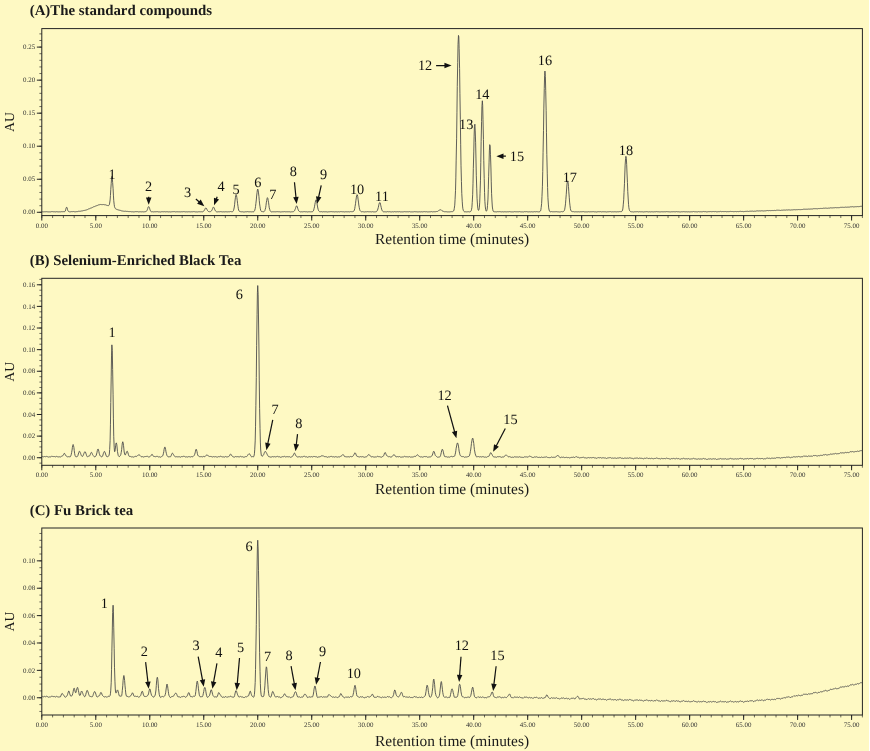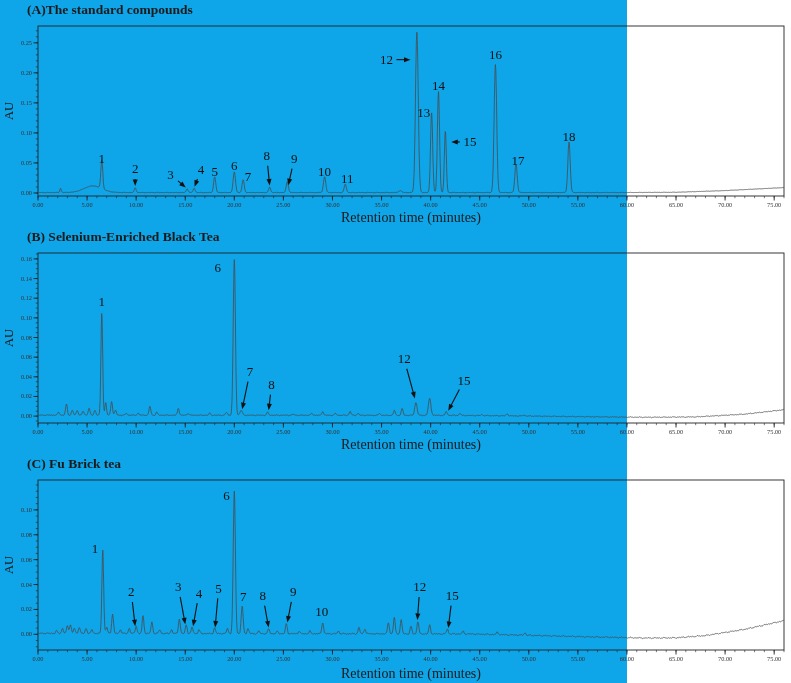--- a/index.html
+++ b/index.html
@@ -1,17 +1,17 @@
 <!DOCTYPE html>
 <html><head>
 <meta charset="utf-8">
 <style>
   html,body{margin:0;padding:0;background:#ffffff;}
   body{width:791px;height:683px;overflow:hidden;font-family:"Liberation Serif",serif;}
-  .figure{width:627px;height:683px;background:#0ea5e9;}
+  .figure{width:790px;height:683px;background:#fef9c3;}
   .panel{display:block;line-height:0;}
   svg{display:block;}
   .title{font:bold 13.5px "Liberation Serif",serif;fill:#1a1a1a;}
   .xlab{font:14px "Liberation Serif",serif;fill:#1a1a1a;}
   .ylab{font:12.5px "Liberation Serif",serif;fill:#1a1a1a;}
   .tick{font:6.3px "Liberation Serif",serif;fill:#333;}
   .pk{font:13px "Liberation Serif",serif;fill:#111;}
 </style>
 </head>
 <body>

